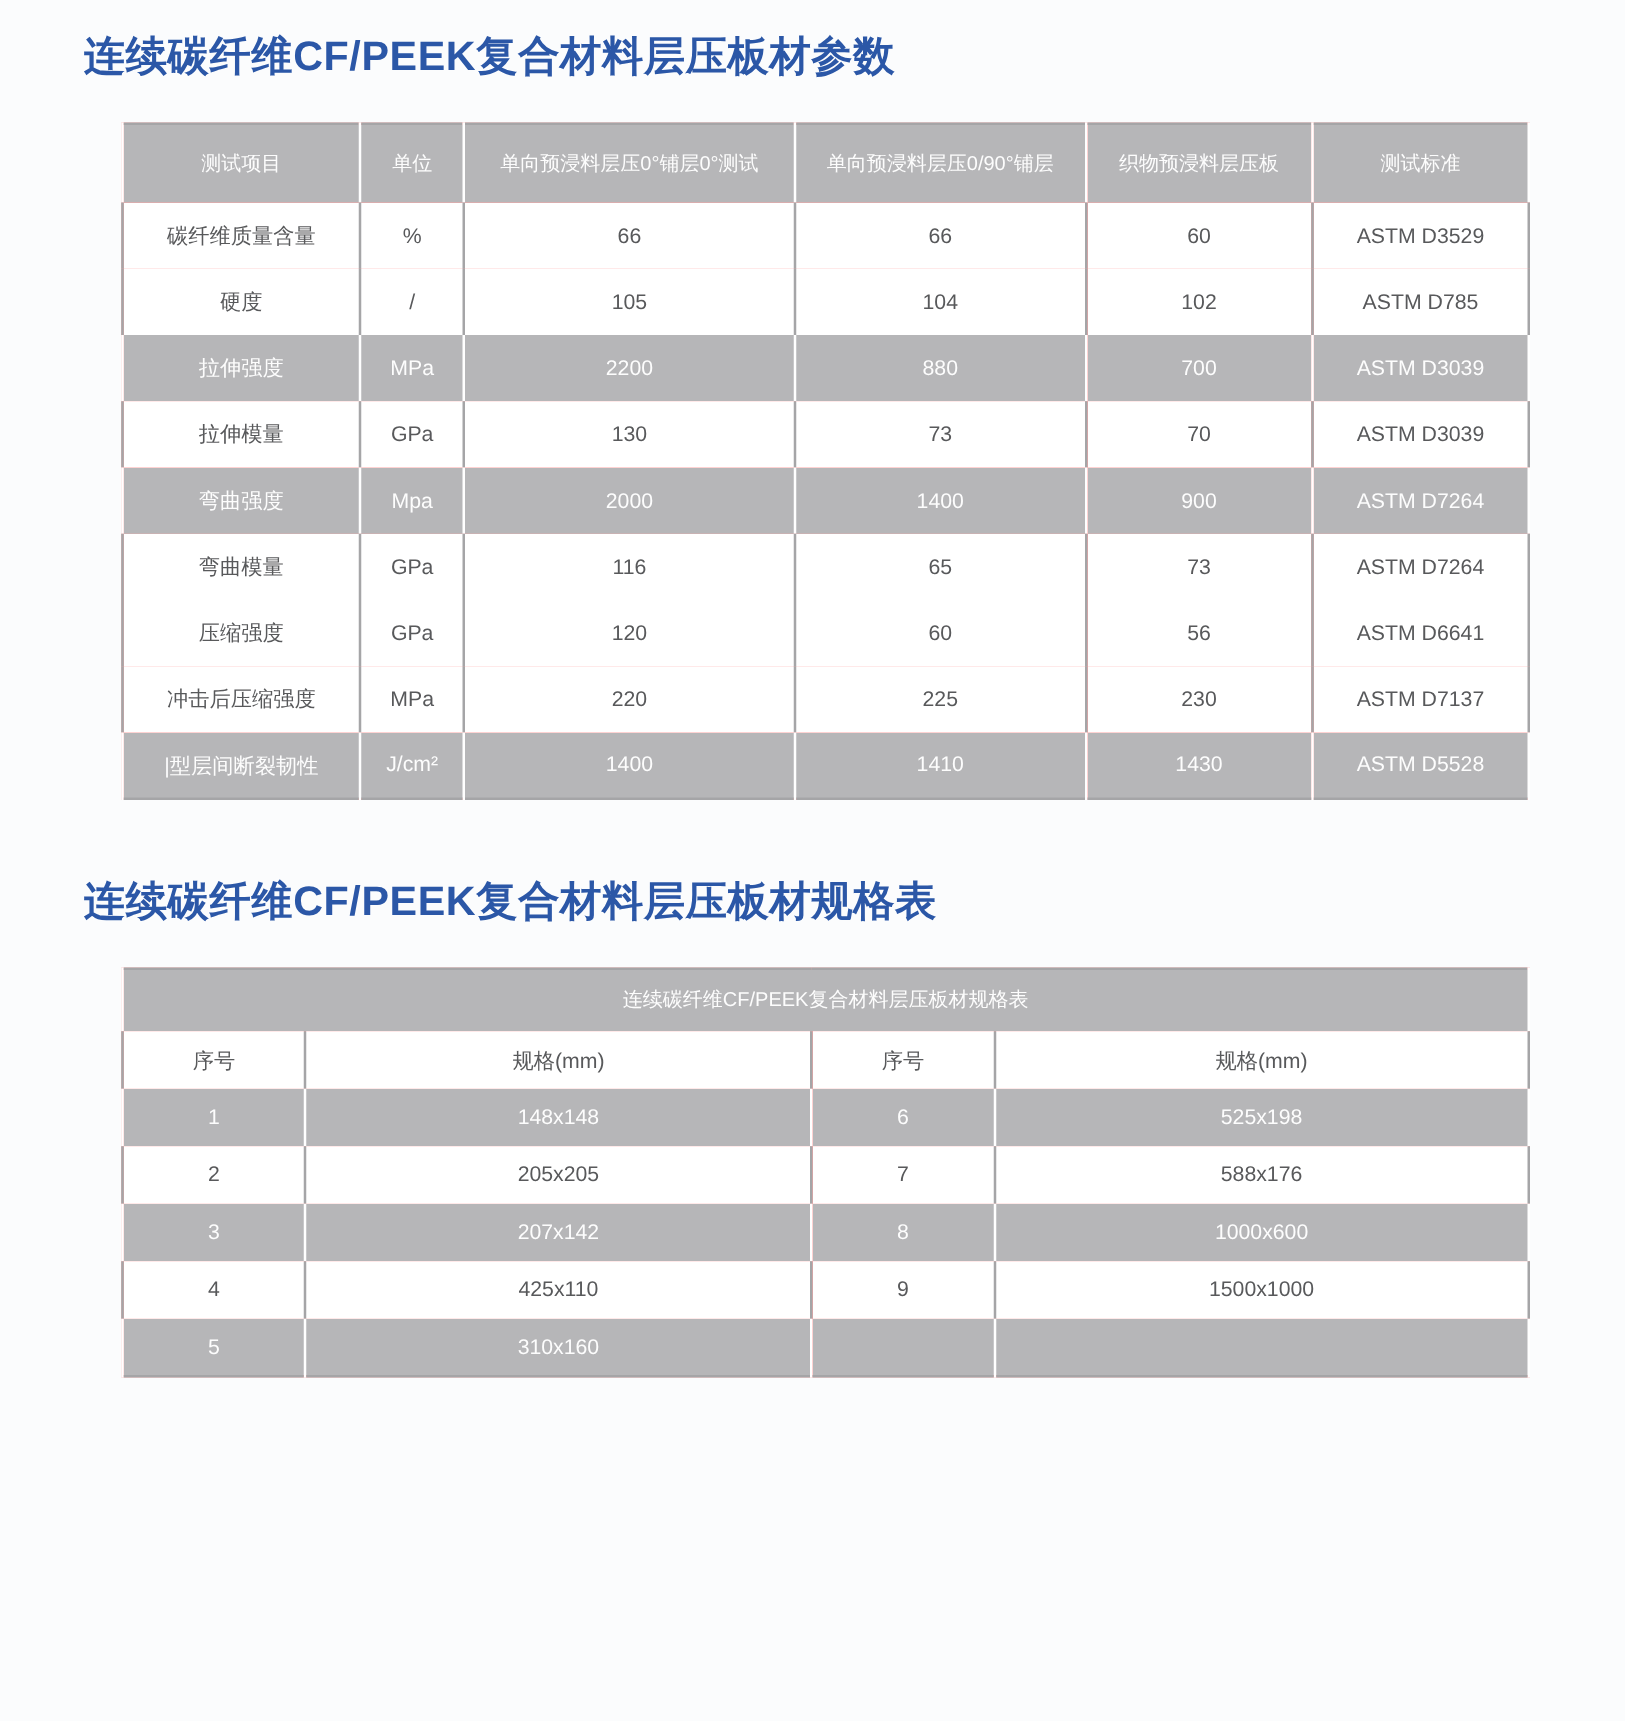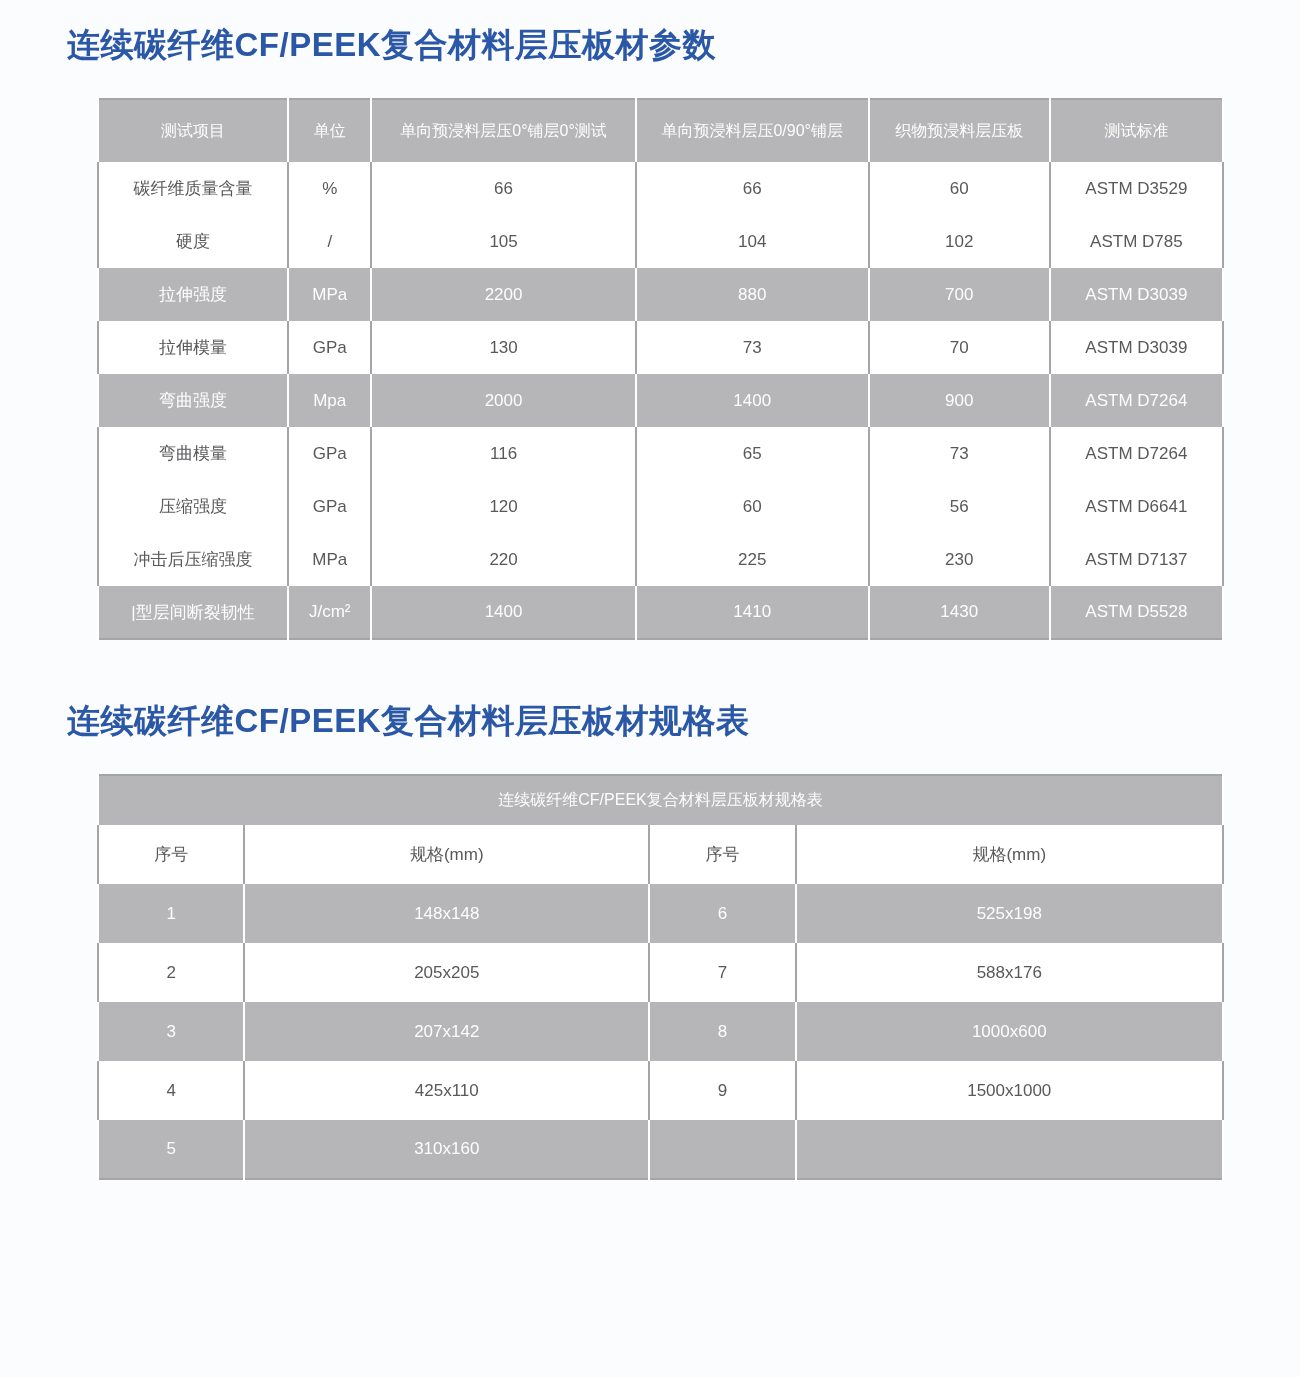--- a/index.html
+++ b/index.html
@@ -53,21 +53,21 @@
     border-left-color:#fff;
     border-right-color:#fff;
   }
   
   tr.white td, tr.white th{
     background:#fff;
     color:var(--dark-text);
   }
   #params-table th{height:63px;font-size:16px;}
   #params-table td{height:53px;}
-  #specs-table td, #specs-table th{height:59px;}
+  #specs-table td, #specs-table th{height:46px;}
   #specs-table .caption-cell{height:50px;font-size:16px;}
   
   #params-table col.c1{width:16.9%;}
   #params-table col.c2{width:7.4%;}
   #params-table col.c3{width:23.5%;}
   #params-table col.c4{width:20.7%;}
   #params-table col.c5{width:16.1%;}
   #params-table col.c6{width:15.4%;}
   
   #specs-table col.s1{width:13%;}

